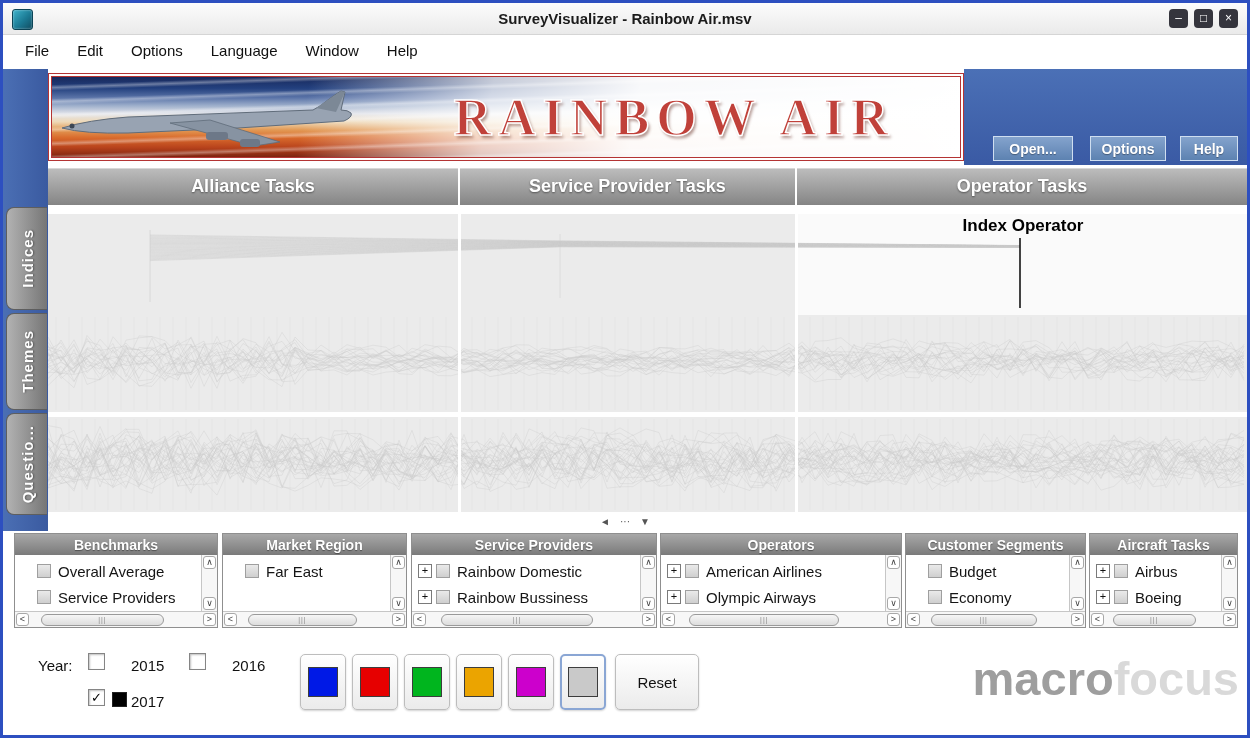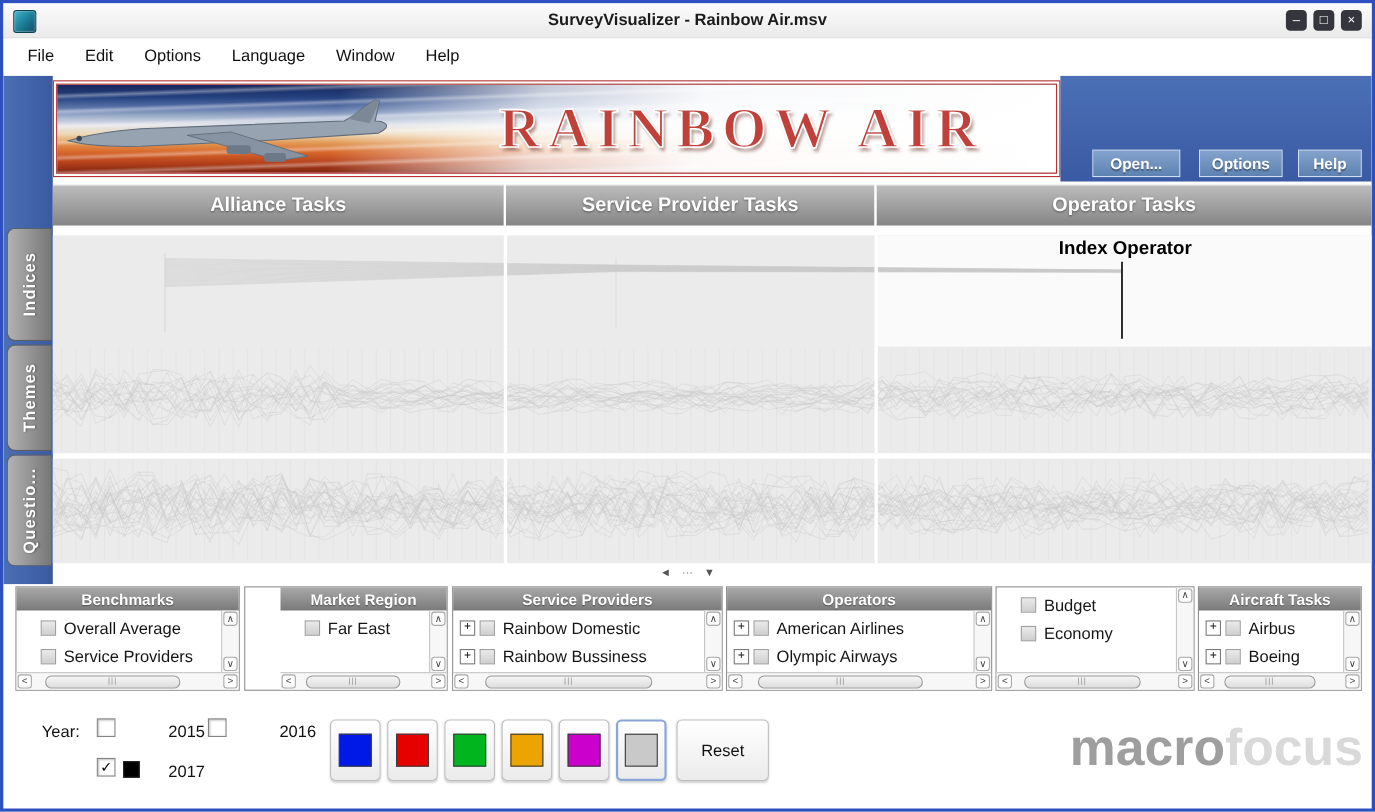--- a/index.html
+++ b/index.html
@@ -48,39 +48,39 @@
   .op-white{position:absolute;left:749px;top:0;width:450px;height:100%;background:#fafafa;}
   .chart-row svg{position:absolute;left:0;top:0;}
   .colgap{position:absolute;top:0;height:100%;width:3px;background:#fff;}
   .gap1{left:410px;} .gap2{left:747px;}
   .axis-label{position:absolute;left:840px;width:270px;top:2px;text-align:center;font-weight:bold;font-size:17px;color:#000;}
 
   .pager{position:absolute;left:557px;top:510px;width:130px;height:16px;display:flex;align-items:center;justify-content:center;gap:10px;color:#555;font-size:10px;}
 
   
   .fbox{position:absolute;top:530px;height:95px;border:1px solid #8f8f8f;background:#fff;display:flex;flex-direction:column;box-sizing:border-box;}
-  #fb0{left:11px;width:204px;} #fb1{left:219px;width:185px;padding-left:32px;} #fb2{left:408px;width:246px;} #fb3{left:657px;width:242px;} #fb4{left:902px;width:181px;} #fb5{left:1086px;width:149px;}
+  #fb0{left:11px;width:204px;} #fb1{left:219px;width:185px;} #fb2{left:408px;width:246px;} #fb3{left:657px;width:242px;} #fb4{left:902px;width:181px;} #fb5{left:1086px;width:149px;}
   .fhead{height:21px;background:linear-gradient(#a8a8a8,#7a7a7a);color:#fff;font-weight:bold;font-size:14px;display:flex;align-items:center;justify-content:center;text-shadow:0 1px 1px rgba(0,0,0,.4);flex:none;}
   .fbody{flex:1;display:flex;overflow:hidden;}
   .flist{flex:1;padding-top:3px;overflow:hidden;}
   .fitem{height:26px;display:flex;align-items:center;padding-left:6px;font-size:15px;color:#151515;white-space:nowrap;}
   .sp{width:16px;flex:none;}
   .exp{width:12px;height:12px;border:1px solid #7a7a7a;background:#fff;font-size:11px;line-height:11px;text-align:center;margin-right:4px;color:#111;flex:none;}
   .cb{width:14px;height:14px;background:linear-gradient(#eaeaea,#cfcfcf);border:1px solid #9f9f9f;margin-right:7px;flex:none;box-sizing:border-box;}
   .vscroll{width:16px;border-left:1px solid #c6c6c6;display:flex;flex-direction:column;justify-content:space-between;align-items:center;background:#f7f7f7;padding:1px 0;box-sizing:border-box;flex:none;}
   .sbtn{width:13px;height:13px;border:1px solid #a8a8a8;border-radius:3px;background:#fff;color:#444;font-size:9px;line-height:11px;text-align:center;flex:none;box-sizing:border-box;}
   .hscroll{height:16px;border-top:1px solid #c6c6c6;display:flex;align-items:center;background:#f7f7f7;padding:0 1px;box-sizing:border-box;flex:none;}
   .htrack{flex:1;height:12px;margin:0 2px;position:relative;}
   .hthumb{position:absolute;left:6%;top:0;width:72%;height:12px;border:1px solid #9a9a9a;border-radius:6px;background:linear-gradient(#f6f6f6,#dddddd);font-size:7px;letter-spacing:1px;color:#888;display:flex;align-items:center;justify-content:center;box-sizing:border-box;}
 
   
   .year-label{position:absolute;left:35px;top:654px;font-size:15px;color:#111;}
   .ycb{position:absolute;width:17px;height:17px;background:#fff;border:1px solid #858585;box-shadow:inset 1px 1px 2px rgba(0,0,0,.25);box-sizing:border-box;font-size:13px;line-height:15px;text-align:center;color:#000;}
   #cb2015{left:85px;top:650px;} #cb2016{left:186px;top:650px;} #cb2017{left:85px;top:686px;}
-  .ylab{position:absolute;font-size:15px;color:#111;margin-left:22px;}
+  .ylab{position:absolute;font-size:15px;color:#111;}
   #l2015{left:128px;top:654px;} #l2016{left:229px;top:654px;} #l2017{left:128px;top:690px;}
   .swatch2017{position:absolute;left:109px;top:689px;width:13px;height:13px;border:1px solid #222;}
   .color-btn{position:absolute;top:651px;width:46px;height:56px;border:1px solid #bdbdbd;border-radius:5px;background:linear-gradient(#ffffff,#ebebeb);box-shadow:0 1px 2px rgba(0,0,0,.18);display:flex;align-items:center;justify-content:center;box-sizing:border-box;}
   #cbtn0{left:297px;} #cbtn1{left:349px;} #cbtn2{left:401px;} #cbtn3{left:453px;} #cbtn4{left:505px;}
   #cbtn5{left:557px;border:2px solid #8aa6d4;}
   .color-btn .sw{width:28px;height:28px;border:1px solid #3c3c3c;}
   .reset-btn{position:absolute;left:612px;top:651px;width:84px;height:56px;border:1px solid #bdbdbd;border-radius:5px;background:linear-gradient(#ffffff,#ebebeb);box-shadow:0 1px 2px rgba(0,0,0,.18);display:flex;align-items:center;justify-content:center;font-size:15px;color:#111;box-sizing:border-box;}
   .watermark{position:absolute;right:8px;top:652px;font-size:47px;font-weight:bold;line-height:1;white-space:nowrap;}
   .wm1{color:#9e9e9e;margin-left:12px;} .wm2{color:#d9d9d9;}
 </style>
@@ -543,20 +543,21 @@
     <div class="hscroll">
       <span class="sbtn">&lt;</span>
       <span class="htrack">
           <span class="hthumb">|||</span>
         </span>
       <span class="sbtn">&gt;</span>
     </div>
   </div>
 
   <div class="fbox" id="fb4">
+    <div class="fhead">Customer Segments</div>
     <div class="fbody">
       <div class="flist">
         <div class="fitem">
             <span class="sp"></span>
             <span class="cb"></span>
             <span>Budget</span>
           </div>
         <div class="fitem">
             <span class="sp"></span>
             <span class="cb"></span>

